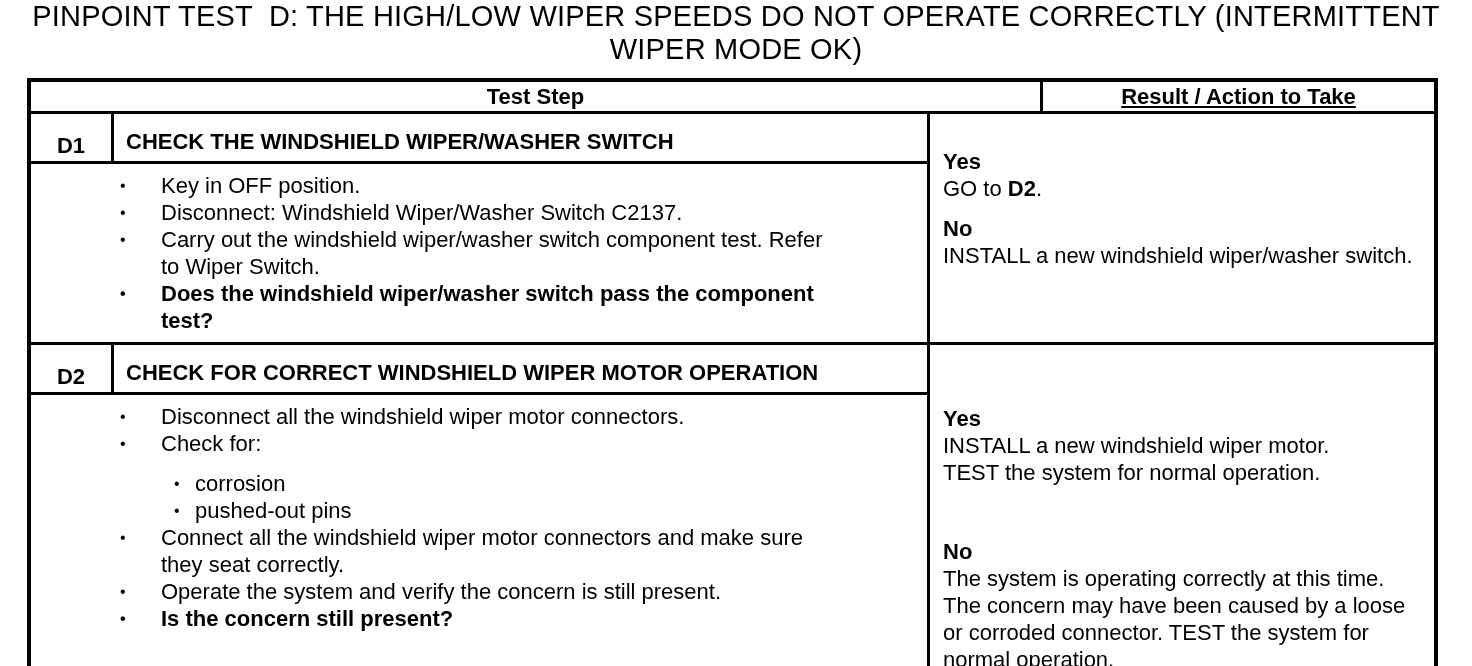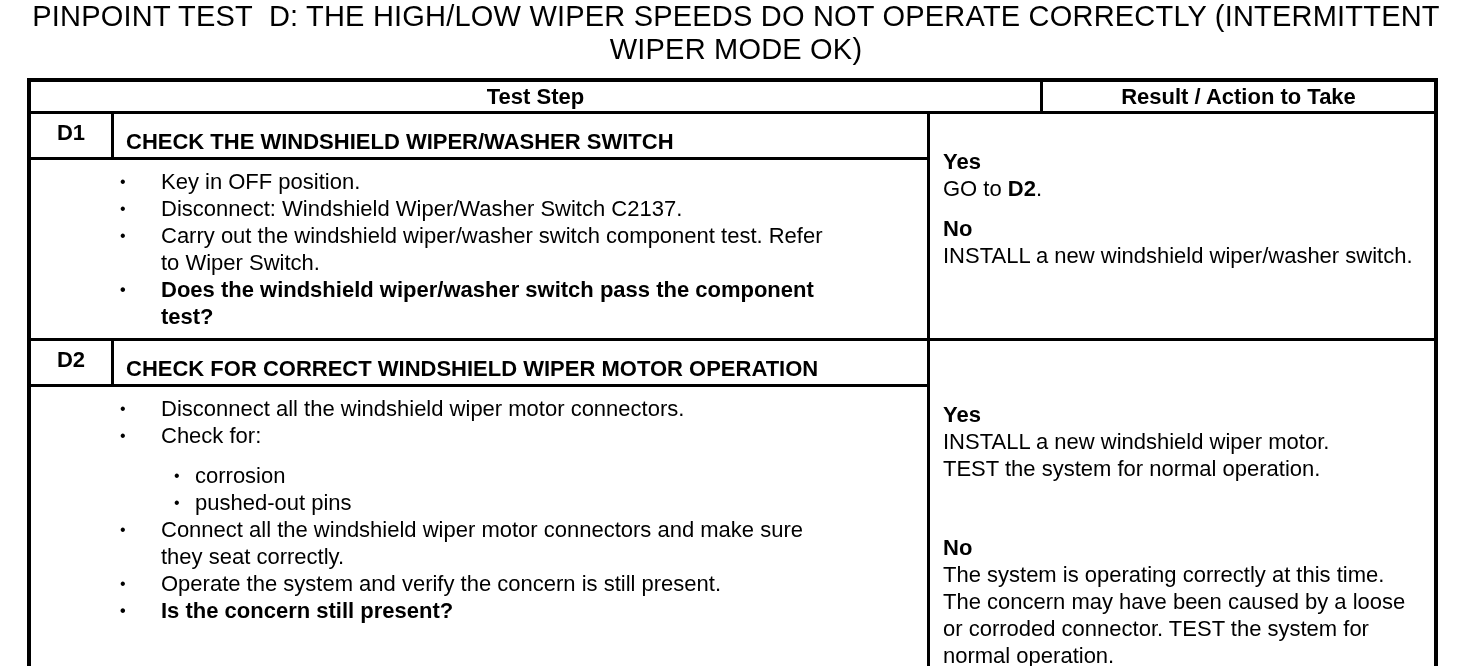--- a/index.html
+++ b/index.html
@@ -12,29 +12,29 @@
     margin:0 30px 0; font-size:29px; line-height:33px; font-weight:400;
     text-align:center; white-space:pre-wrap; letter-spacing:0.2px;
   }
   .ptable {
     position:absolute; left:27px; top:78px; width:1411px;
     border:4px solid #000; background:#fff;
   }
   .thead-row { display:flex; border-bottom:3px solid #000; }
   .th { font-size:22px; font-weight:700; line-height:26px; padding:2px 0 1px; text-align:center; }
   .th-left { width:1012px; border-right:3px solid #000; }
-  .th-right { flex:1; }
+  .th-right { flex:1;text-decoration:underline; }
 
   .step-row { display:flex; }
   .step-row + .step-row { border-top:3px solid #000; }
   .col-left { width:899px; flex:none; border-right:3px solid #000; display:flex; flex-direction:column; }
   .step-head { display:flex; border-bottom:3px solid #000; }
   .step-id {
     width:83px; flex:none; border-right:3px solid #000;
-    font-size:22px; line-height:27px; font-weight:700; text-align:center; padding:5px 0 2px;
+    font-size:22px; line-height:27px; font-weight:700; text-align:center; padding:18px 0 2px;
   }
   .step-title { flex:1; font-size:22px; line-height:27px; font-weight:700; padding:14px 16px 2px 12px; }
   .step-body { flex:1; font-size:22px; line-height:27px; padding:8px 16px 8px 0; }
 
   .bullet { display:flex; }
   .bullet.level-1 { padding-left:89px; }
   .bullet.level-1 > .marker { width:41px; flex:none; }
   .bullet.level-2 { padding-left:143px; }
   .bullet.level-2 > .marker { width:21px; flex:none; }
   .bullet.level-1 + .bullet.level-2 { margin-top:13px; }

